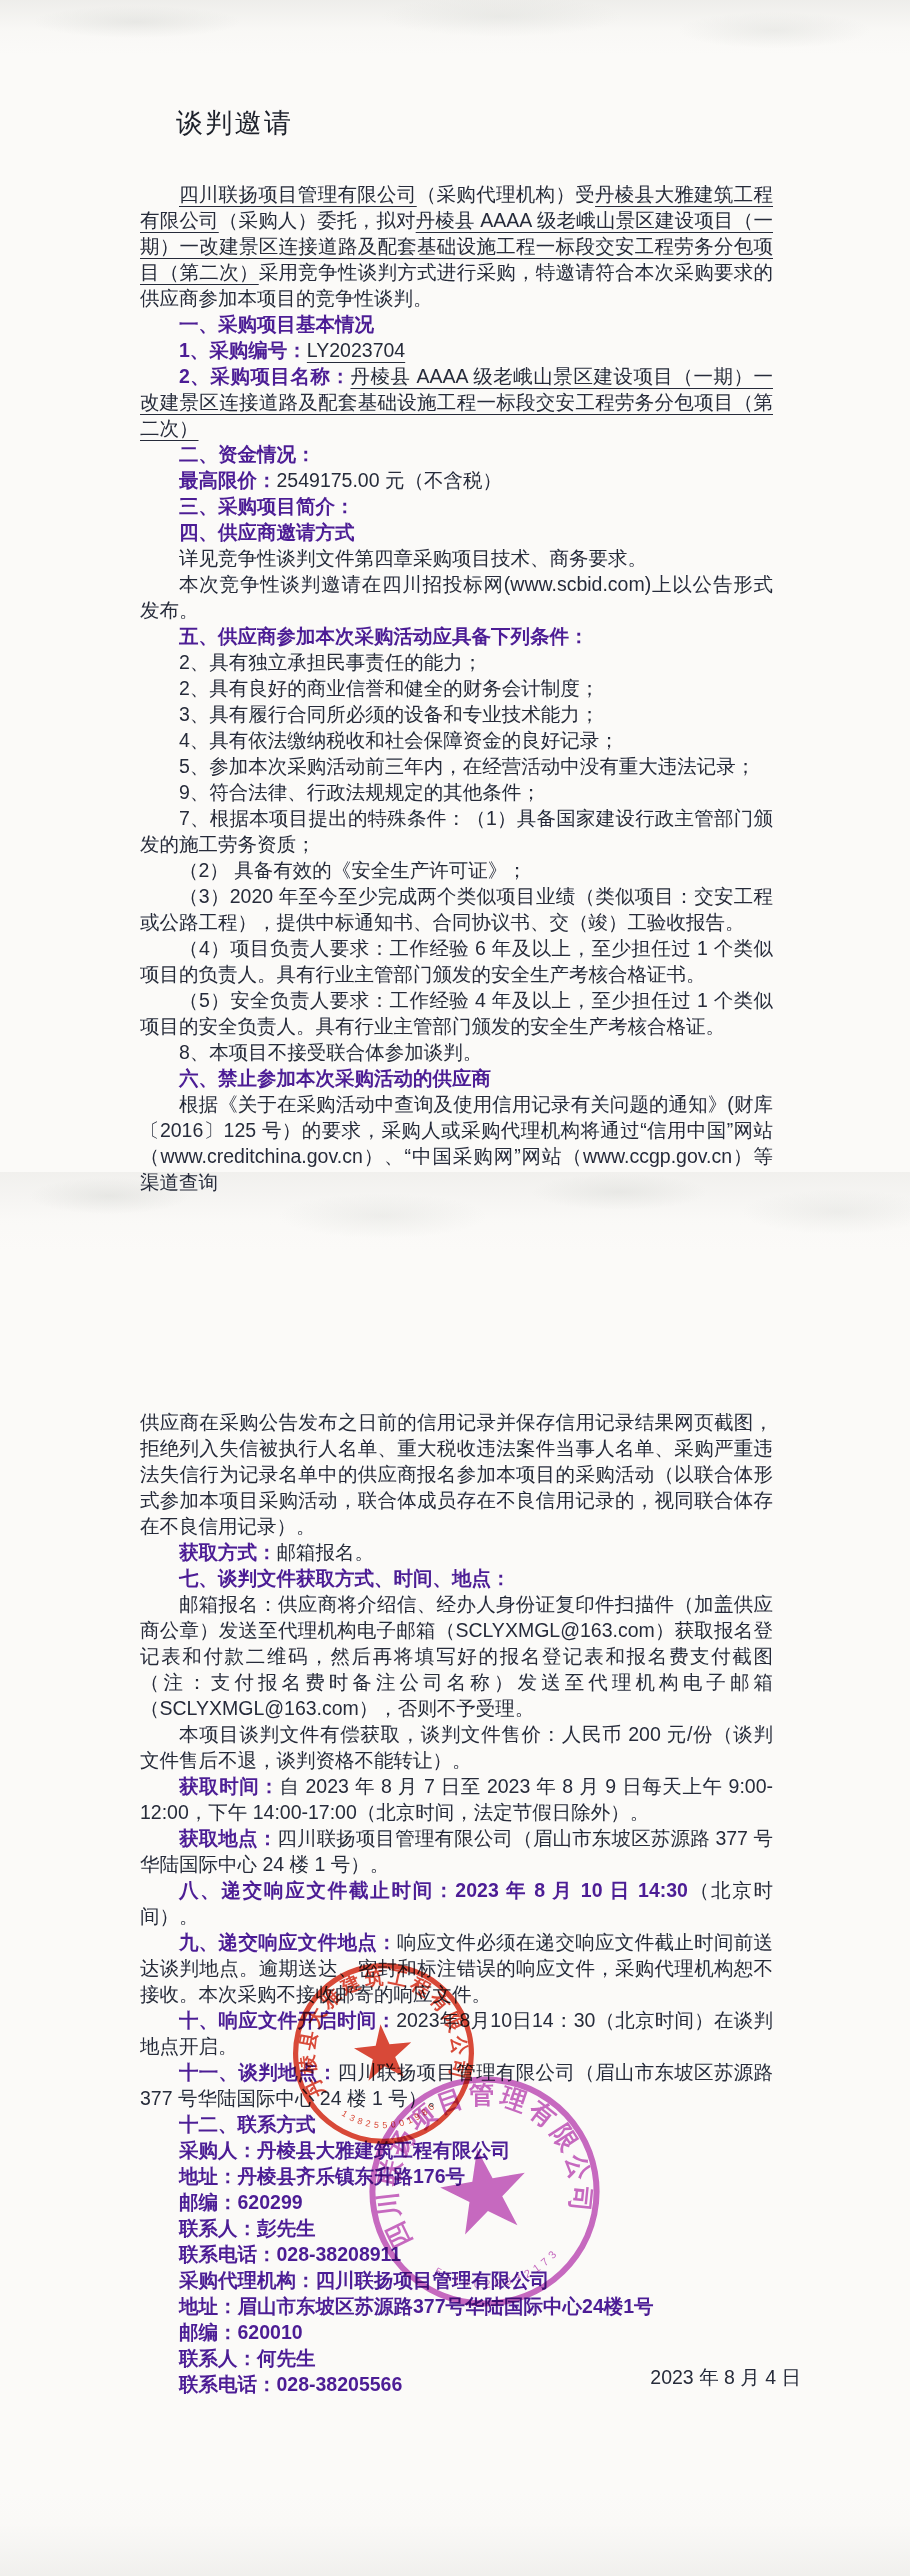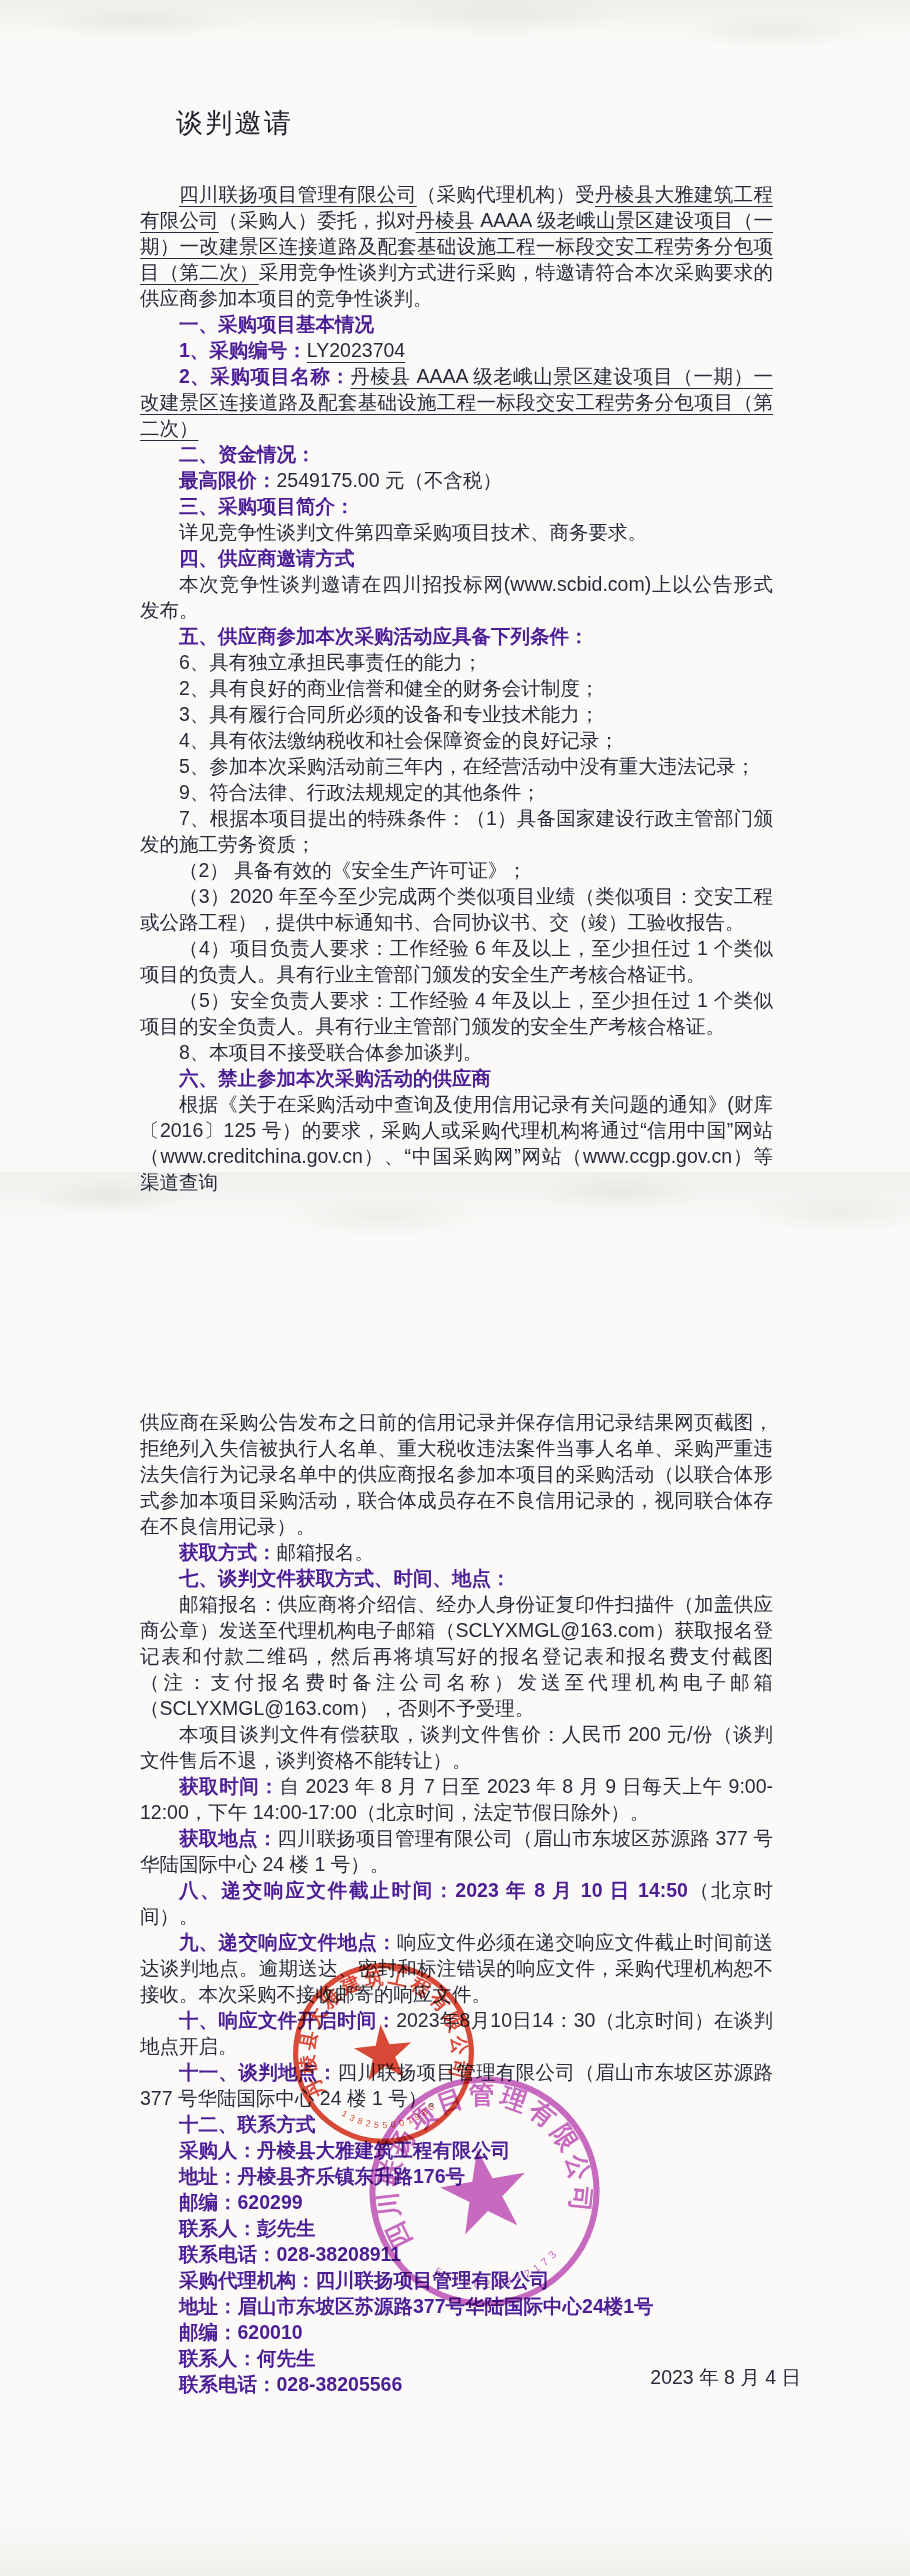--- a/index.html
+++ b/index.html
@@ -73,25 +73,25 @@
 <div class="doc doc1">
   <h1 class="title">谈判邀请</h1>
   <div>
       <p class="ind"><span class="s-underline">四川联扬项目管理有限公司</span><span class="s-normal">（采购代理机构）受</span><span class="s-underline">丹棱县大雅建筑工程有限公司</span><span class="s-normal">（采购人）委托，拟对</span><span class="s-underline">丹棱县 AAAA 级老峨山景区建设项目（一期）一改建景区连接道路及配套基础设施工程一标段交安工程劳务分包项目（第二次）</span><span class="s-normal">采用竞争性谈判方式进行采购，特邀请符合本次采购要求的供应商参加本项目的竞争性谈判。</span></p>
       <p class="ind"><span class="s-bold">一、采购项目基本情况</span></p>
       <p class="ind"><span class="s-bold">1、采购编号：</span><span class="s-underline">LY2023704</span></p>
       <p class="ind"><span class="s-bold">2、采购项目名称：</span><span class="s-underline">丹棱县 AAAA 级老峨山景区建设项目（一期）一改建景区连接道路及配套基础设施工程一标段交安工程劳务分包项目（第二次）</span></p>
       <p class="ind"><span class="s-bold">二、资金情况：</span></p>
       <p class="ind"><span class="s-bold">最高限价：</span><span class="s-normal">2549175.00 元（不含税）</span></p>
       <p class="ind"><span class="s-bold">三、采购项目简介：</span></p>
+      <p class="ind"><span class="s-bold">四、供应商邀请方式</span></p>
       <p class="ind"><span class="s-normal">详见竞争性谈判文件第四章采购项目技术、商务要求。</span></p>
-      <p class="ind"><span class="s-bold">四、供应商邀请方式</span></p>
       <p class="ind"><span class="s-normal">本次竞争性谈判邀请在四川招投标网(www.scbid.com)上以公告形式发布。</span></p>
       <p class="ind"><span class="s-bold">五、供应商参加本次采购活动应具备下列条件：</span></p>
-      <p class="ind"><span class="s-normal">6、具有独立承担民事责任的能力；</span></p>
+      <p class="ind"><span class="s-normal">2、具有独立承担民事责任的能力；</span></p>
       <p class="ind"><span class="s-normal">2、具有良好的商业信誉和健全的财务会计制度；</span></p>
       <p class="ind"><span class="s-normal">3、具有履行合同所必须的设备和专业技术能力；</span></p>
       <p class="ind"><span class="s-normal">4、具有依法缴纳税收和社会保障资金的良好记录；</span></p>
       <p class="ind"><span class="s-normal">5、参加本次采购活动前三年内，在经营活动中没有重大违法记录；</span></p>
       <p class="ind"><span class="s-normal">9、符合法律、行政法规规定的其他条件；</span></p>
       <p class="ind"><span class="s-normal">7、根据本项目提出的特殊条件：（1）具备国家建设行政主管部门颁发的施工劳务资质；</span></p>
       <p class="ind"><span class="s-normal">（2）  具备有效的《安全生产许可证》；</span></p>
       <p class="ind"><span class="s-normal">（3）2020 年至今至少完成两个类似项目业绩（类似项目：交安工程或公路工程），提供中标通知书、合同协议书、交（竣）工验收报告。</span></p>
       <p class="ind"><span class="s-normal">（4）项目负责人要求：工作经验 6 年及以上，至少担任过 1 个类似项目的负责人。具有行业主管部门颁发的安全生产考核合格证书。</span></p>
       <p class="ind"><span class="s-normal">（5）安全负责人要求：工作经验 4 年及以上，至少担任过 1 个类似项目的安全负责人。具有行业主管部门颁发的安全生产考核合格证。</span></p>
@@ -103,21 +103,21 @@
 
 <div class="doc doc2">
   <div>
       <p><span class="s-normal">供应商在采购公告发布之日前的信用记录并保存信用记录结果网页截图，拒绝列入失信被执行人名单、重大税收违法案件当事人名单、采购严重违法失信行为记录名单中的供应商报名参加本项目的采购活动（以联合体形式参加本项目采购活动，联合体成员存在不良信用记录的，视同联合体存在不良信用记录）。</span></p>
       <p class="ind"><span class="s-bold">获取方式：</span><span class="s-normal">邮箱报名。</span></p>
       <p class="ind"><span class="s-bold">七、谈判文件获取方式、时间、地点：</span></p>
       <p class="ind"><span class="s-normal">邮箱报名：供应商将介绍信、经办人身份证复印件扫描件（加盖供应商公章）发送至代理机构电子邮箱（SCLYXMGL@163.com）获取报名登记表和付款二维码，然后再将填写好的报名登记表和报名费支付截图（注：支付报名费时备注公司名称）发送至代理机构电子邮箱（SCLYXMGL@163.com），否则不予受理。</span></p>
       <p class="ind"><span class="s-normal">本项目谈判文件有偿获取，谈判文件售价：人民币 200 元/份（谈判文件售后不退，谈判资格不能转让）。</span></p>
       <p class="ind"><span class="s-bold">获取时间：</span><span class="s-normal">自 2023 年 8 月 7 日至 2023 年 8 月 9 日每天上午 9:00-12:00，下午 14:00-17:00（北京时间，法定节假日除外）。</span></p>
       <p class="ind"><span class="s-bold">获取地点：</span><span class="s-normal">四川联扬项目管理有限公司（眉山市东坡区苏源路 377 号华陆国际中心 24 楼 1 号）。</span></p>
-      <p class="ind"><span class="s-bold">八、递交响应文件截止时间：2023 年 8 月 10 日 14:50</span><span class="s-normal">（北京时间）。</span></p>
+      <p class="ind"><span class="s-bold">八、递交响应文件截止时间：2023 年 8 月 10 日 14:30</span><span class="s-normal">（北京时间）。</span></p>
       <p class="ind"><span class="s-bold">九、递交响应文件地点：</span><span class="s-normal">响应文件必须在递交响应文件截止时间前送达谈判地点。逾期送达、密封和标注错误的响应文件，采购代理机构恕不接收。本次采购不接收邮寄的响应文件。</span></p>
       <p class="ind"><span class="s-bold">十、响应文件开启时间：</span><span class="s-normal">2023年8月10日14：30（北京时间）在谈判地点开启。</span></p>
       <p class="ind"><span class="s-bold">十一、谈判地点：</span><span class="s-normal">四川联扬项目管理有限公司（眉山市东坡区苏源路 377 号华陆国际中心 24 楼 1 号）。</span></p>
       <p class="ind"><span class="s-bold">十二、联系方式</span></p>
       <p class="ind"><span class="s-bold">采购人：丹棱县大雅建筑工程有限公司</span></p>
       <p class="ind"><span class="s-bold">地址：丹棱县齐乐镇东升路176号</span></p>
       <p class="ind"><span class="s-bold">邮编：620299</span></p>
       <p class="ind"><span class="s-bold">联系人：彭先生</span></p>
       <p class="ind"><span class="s-bold">联系电话：028-38208911</span></p>
       <p class="ind"><span class="s-bold">采购代理机构：四川联扬项目管理有限公司</span></p>

